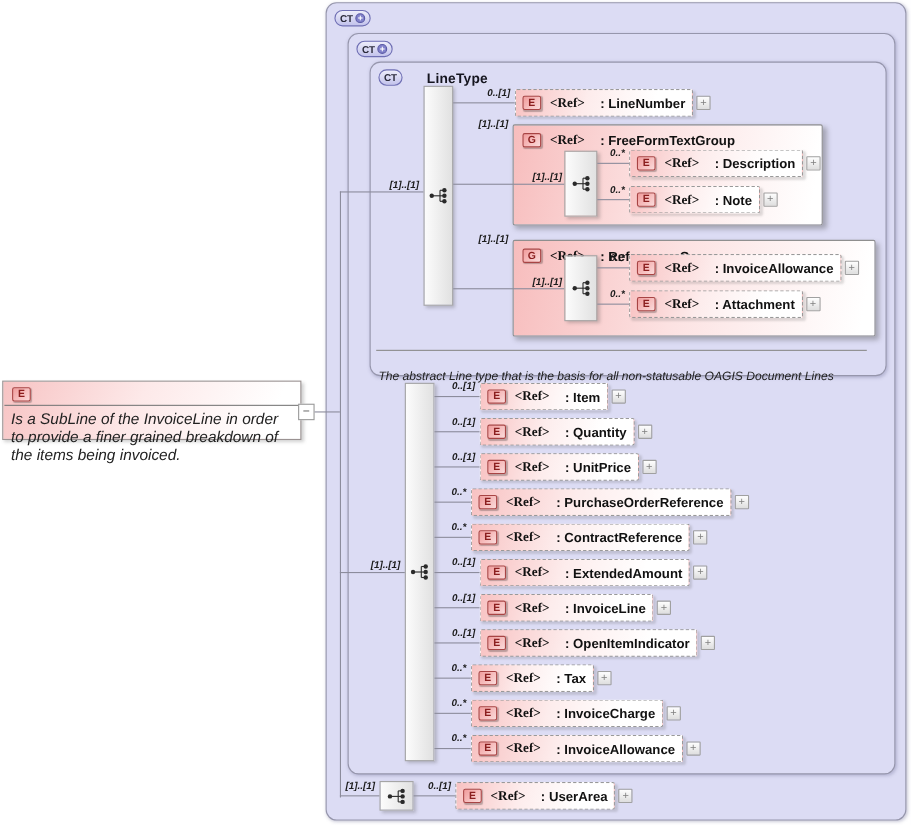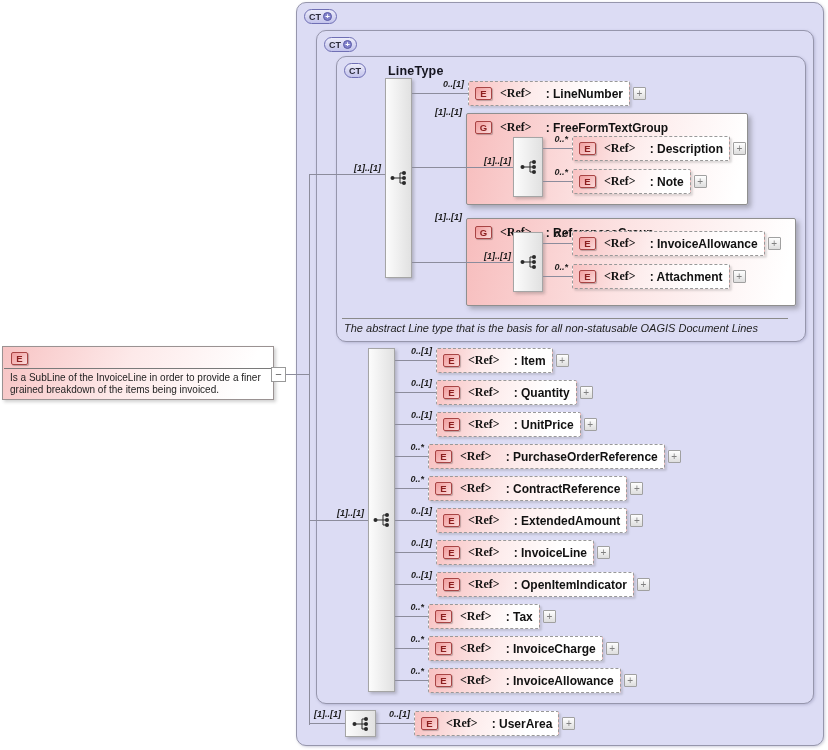--- a/index.html
+++ b/index.html
@@ -52,21 +52,21 @@
   .hline { height:1px; } .vline { width:1px; }
 
   .annot-rule { position:absolute; border-top:1px solid #8a8a8a; }
   .annot { position:absolute; font-style:italic; font-size:11px; color:#222; white-space:nowrap; }
 
   .leftpanel { position:absolute; left:2px; top:346px; width:272px; height:54px;
                border:1px solid #9a9292; background:linear-gradient(115deg,#f7c3c3,#fde9e9 45%,#ffffff 88%);
                box-shadow:2px 2px 3px rgba(70,70,70,0.25); }
   .lp-hdr { display:flex; align-items:center; gap:9px; padding:5px 0 0 8px; font-weight:bold; font-size:12px; color:#141414; }
   .lp-divider { border-top:1px solid #7a7a7a; margin:3px 1px 2px 1px; }
-  .lp-desc { font-size:10px; color:#222; padding:1px 6px 0 7px; line-height:1.18; }
+  .lp-desc { font-style:italic; font-size:14px; color:#222; padding:1px 6px 0 7px; line-height:1.18; }
 
   .minusbox { position:absolute; left:271px; top:367px; width:15px; height:15px; border:1px solid #999;
               background:#ffffff; color:#555; font-size:11px; line-height:13px; text-align:center; }
 </style>
 </head>
 <body>
 
 <div class="canvas" id="canvas">
 
   <div class="container" style="left:296px; top:2px; width:528px; height:744px;">
@@ -90,21 +90,21 @@
   <div class="container" style="left:336px; top:56px; width:470px; height:286px;">
     <div class="hdr">
       <span class="ct-pill">
         <span>CT</span>
       </span>
       <span class="hdr-title">LineType</span>
     </div>
   </div>
 
   <div class="annot-rule" style="left:342px; top:318px; width:446px;"></div>
-  <div class="annot" style="left:344px; top:322px;">The abstract Line type that is the basis for all non-statusable OAGIS Document Lines</div>
+  <div class="annot" style="left:344px; top:336px;">The abstract Line type that is the basis for all non-statusable OAGIS Document Lines</div>
 
   <div class="leftpanel">
     <div class="lp-hdr">
       <span class="badge">
         <span>E</span>
       </span>
     </div>
     <div class="lp-divider"></div>
     <div class="lp-desc">Is a SubLine of the InvoiceLine in order to provide a finer grained breakdown of the items being invoiced.</div>
   </div>

